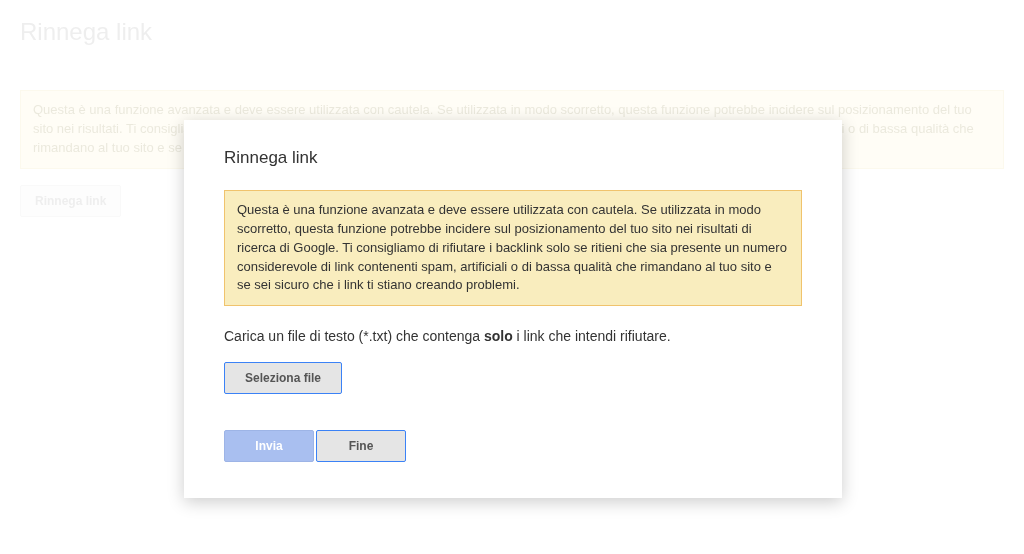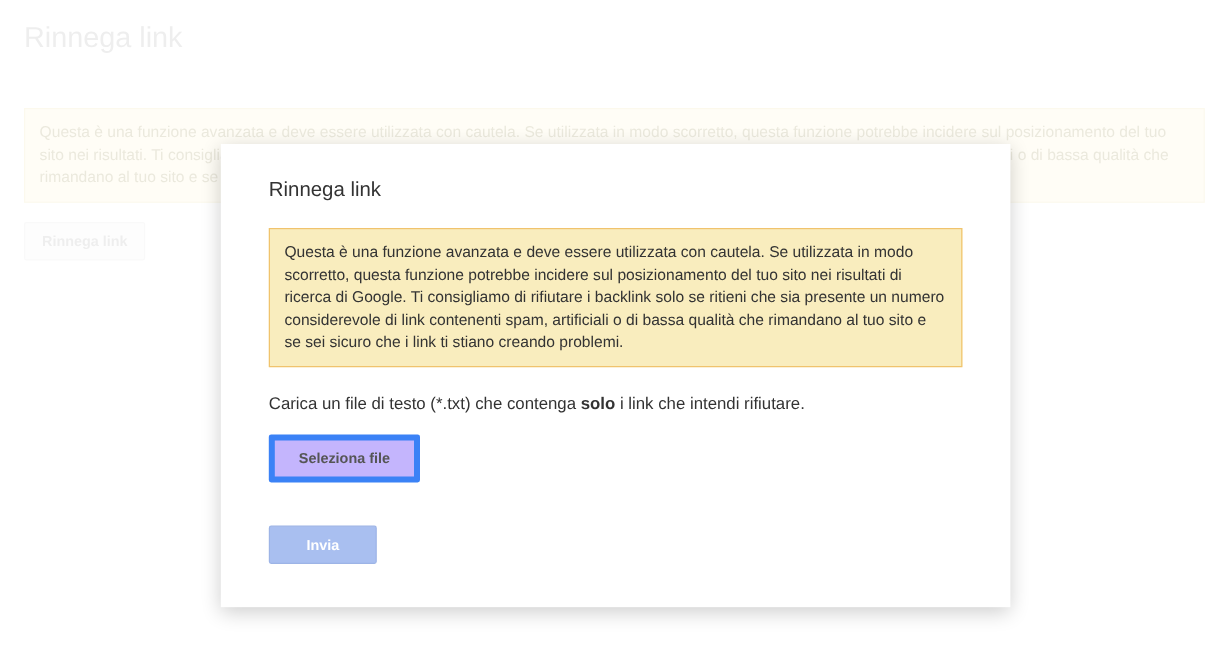--- a/index.html
+++ b/index.html
@@ -79,22 +79,22 @@
     }
     .upload-instruction b {
       font-weight: bold;
     }
     .btn {
       display: inline-block;
       font-size: 12px;
       font-weight: bold;
       padding: 8px 20px;
       border-radius: 2px;
-      border: 5px solid #3b82f6;
-      background: #c4b5fd;
+      border: 1px solid #3b82f6;
+      background: #e5e5e5;
       color: #555;
       cursor: pointer;
       min-width: 90px;
       text-align: center;
     }
     .file-select-row {
       margin-bottom: 36px;
     }
     .action-row {
       display: flex;
@@ -131,17 +131,18 @@
   <div class="upload-instruction">
     <span>Carica un file di testo (*.txt) che contenga </span><b>solo</b><span> i link che intendi rifiutare.</span>
   </div>
 
   <div class="file-select-row">
     <button class="btn">Seleziona file</button>
   </div>
 
   <div class="action-row">
     <button class="btn btn-primary">Invia</button>
+    <button class="btn btn-secondary">Fine</button>
   </div>
 </div>
 
 
 
 
 </body></html>

